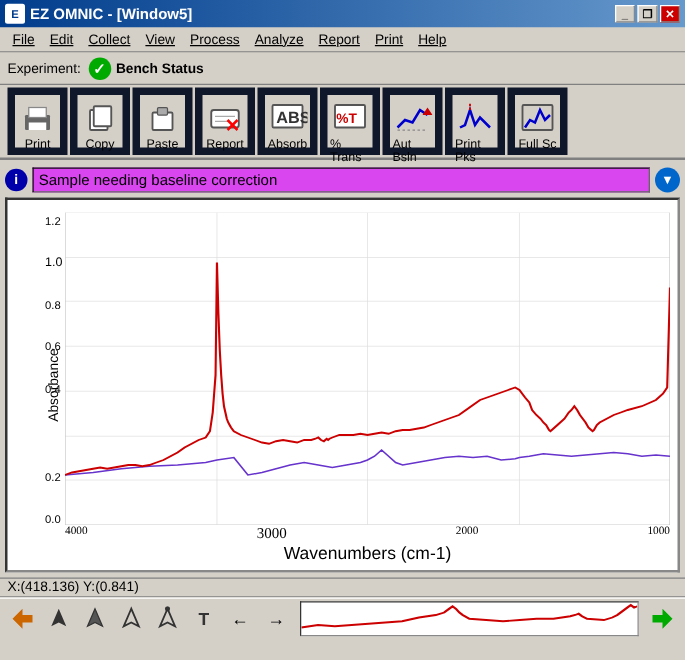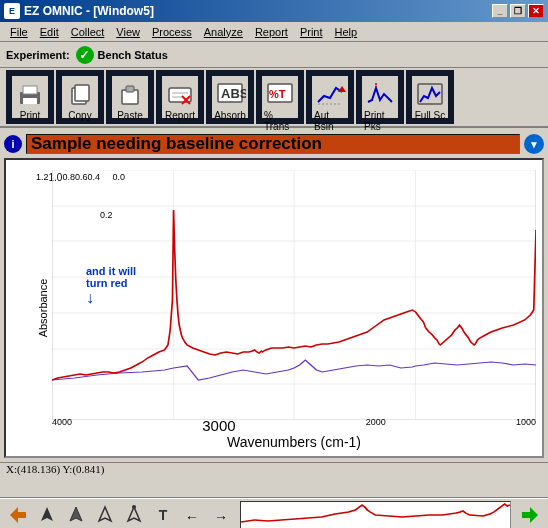--- a/index.html
+++ b/index.html
@@ -66,21 +66,21 @@
     
     .exp-bar {
       background: #d4d0c8;
       height: 26px;
       display: flex;
       align-items: center;
       padding: 0 6px;
       border-bottom: 1px solid #808080;
       gap: 6px;
     }
-    .exp-label { font-size: 11px; font-weight: bold; }
+    .exp-label { font-size: 11px; font-weight: normal; }
     .exp-select {
       flex: 1;
       height: 20px;
       font-size: 11px;
       background: white;
       border: 1px inset #888;
     }
     .bench-status {
       display: flex;
       align-items: center;
@@ -151,25 +151,25 @@
       background: #0000aa;
       border-radius: 50%;
       color: white;
       display: flex; align-items: center; justify-content: center;
       font-size: 11px; font-weight: bold;
       margin-right: 4px;
     }
     .spec-title-field {
       flex: 1;
       height: 20px;
-      background: #c2410c;
+      background: #d946ef;
       border: 1px inset #666;
-      font-size: 17px;
+      font-size: 12px;
       padding: 0 4px;
-      display: flex; align-items: center; font-weight: bold;
+      display: flex; align-items: center;
     }
     .spec-header .down-icon {
       width: 20px; height: 20px;
       background: #0066cc;
       border-radius: 50%;
       margin-left: 4px;
       display: flex; align-items: center; justify-content: center;
       color: white; font-size: 10px;
     }
 
@@ -189,28 +189,28 @@
       left: 80px;
       top: 105px;
     }
     .arrow-down {
       font-size: 16px;
       color: #0033cc;
     }
 
     
     .status-bar {
-      height: 36px;
+      height: 16px;
       background: #d4d0c8;
       border-top: 1px solid #808080;
       border-bottom: 1px solid #808080;
       display: flex;
+      align-items: center;
       padding: 0 6px;
       font-size: 11px;
-      font-family: Liberation Serif, serif;
     }
 
     
     .bottom-toolbar {
       height: 32px;
       background: #d4d0c8;
       display: flex;
       align-items: center;
       padding: 2px 4px;
       border-top: 1px solid #fff;
@@ -374,21 +374,21 @@
   <div class="spec-header">
     <div class="info-icon">i</div>
     <div class="spec-title-field">Sample needing baseline correction</div>
     <div class="down-icon">▼</div>
   </div>
 
   <div class="chart-container">
 
     <div style="position:absolute; left:8px; top:50%; font-size:11px; white-space:nowrap; transform: translateY(-50%) rotate(-90deg); transform-origin:center center;">Absorbance</div>
 
-    <div style="position:absolute; left:30px; top:12px; bottom:36px; display:flex; justify-content:space-between;">
+    <div style="position:absolute; left:30px; top:12px; bottom:36px; display:flex; flex-direction:column; justify-content:space-between;">
       <span style="font-size:9px;">1.2</span>
       <span style="font-size:10px;">1.0</span>
       <span style="font-size:9px;">0.8</span>
       <span style="font-size:9px;">0.6</span>
       <span style="font-size:9px;">0.4</span>
       <span style="font-size:9px;margin-top:38px;">0.2</span>
       <span style="font-size:9px;">0.0</span>
     </div>
 
     <svg style="position:absolute; left:46px; top:10px; right:6px; bottom:36px; width:calc(100% - 52px); height:calc(100% - 46px);" viewBox="0 0 430 250" preserveAspectRatio="none">
@@ -407,34 +407,29 @@
       <line x1="215" y1="0" x2="215" y2="250" stroke="#ddd" stroke-width="0.5"></line>
       <line x1="323" y1="0" x2="323" y2="250" stroke="#ddd" stroke-width="0.5"></line>
       <line x1="430" y1="0" x2="430" y2="250" stroke="#ccc" stroke-width="1"></line>
 
       <polyline fill="none" stroke="#6633cc" stroke-width="1.2" points="0,210 20,208 40,205 60,203 80,202 100,200 108,198 120,196 130,210 140,208 150,205 160,202 170,200 180,202 190,204 200,202 210,200 215,198 220,195 225,190 230,195 235,200 240,202 250,200 260,198 270,196 280,195 290,196 300,195 310,198 320,197 323,196 330,195 340,193 350,194 360,195 370,194 380,193 390,192 400,193 410,195 420,194 430,195"></polyline>
 
       <polyline fill="none" stroke="#cc0000" stroke-width="1.5" points="0,210 5,208 10,207 15,206 20,205 25,204 30,205 35,204 40,203 45,202 50,202 55,203 60,202 65,200 70,198 75,195 80,192 85,188 90,185 95,182 100,180 103,175 105,160 107,130 108,40 109,80 110,110 111,130 112,145 113,155 114,160 115,165 116,168 117,170 118,172 120,175 125,178 130,180 135,182 140,184 145,185 150,183 155,182 160,183 165,184 170,182 175,182 178,181 180,180 182,182 184,183 185,182 186,181 187,182 188,181 190,180 195,178 200,178 205,178 210,177 215,178 220,177 225,176 230,177 235,175 240,174 245,174 250,173 255,172 260,170 265,168 270,166 275,164 280,162 285,158 290,154 295,150 300,148 305,146 310,144 315,142 320,140 323,142 325,145 327,148 330,152 332,158 335,162 338,165 340,168 342,170 343,172 344,174 345,175 346,174 347,173 348,172 350,170 355,165 358,160 360,158 362,155 364,158 366,162 368,165 370,168 372,172 374,174 375,175 376,174 378,170 380,168 385,165 390,162 395,160 400,158 410,155 420,150 425,145 428,140 430,60"></polyline>
 
     </svg>
 
-    <div style="position:absolute; bottom:22px; left:46px; right:6px; display:flex; justify-content:space-between;">
+    <div style="position:absolute; bottom:22px; left:46px; right:6px; display:flex; justify-content:space-between;font-family:Liberation Serif, serif;">
       <span style="font-size:9px;">4000</span>
-      <span style="font-size:15px;">3000</span>
+      <span style="font-size:12px;">3000</span>
       <span style="font-size:9px;">2000</span>
       <span style="font-size:9px;">1000</span>
     </div>
 
     <div style="position:absolute; bottom:6px; left:46px; right:6px; text-align:center; font-size:14px;">Wavenumbers (cm-1)</div>
 
-    <div class="annotation">
-      <div>and it will</div>
-      <div>turn red</div>
-      <div class="arrow-down">↓</div>
-    </div>
 
   </div>
 
 </div>
 
 <div class="status-bar">
   <span>X:(418.136) Y:(0.841)</span>
 </div>
 
 <div class="bottom-toolbar">

